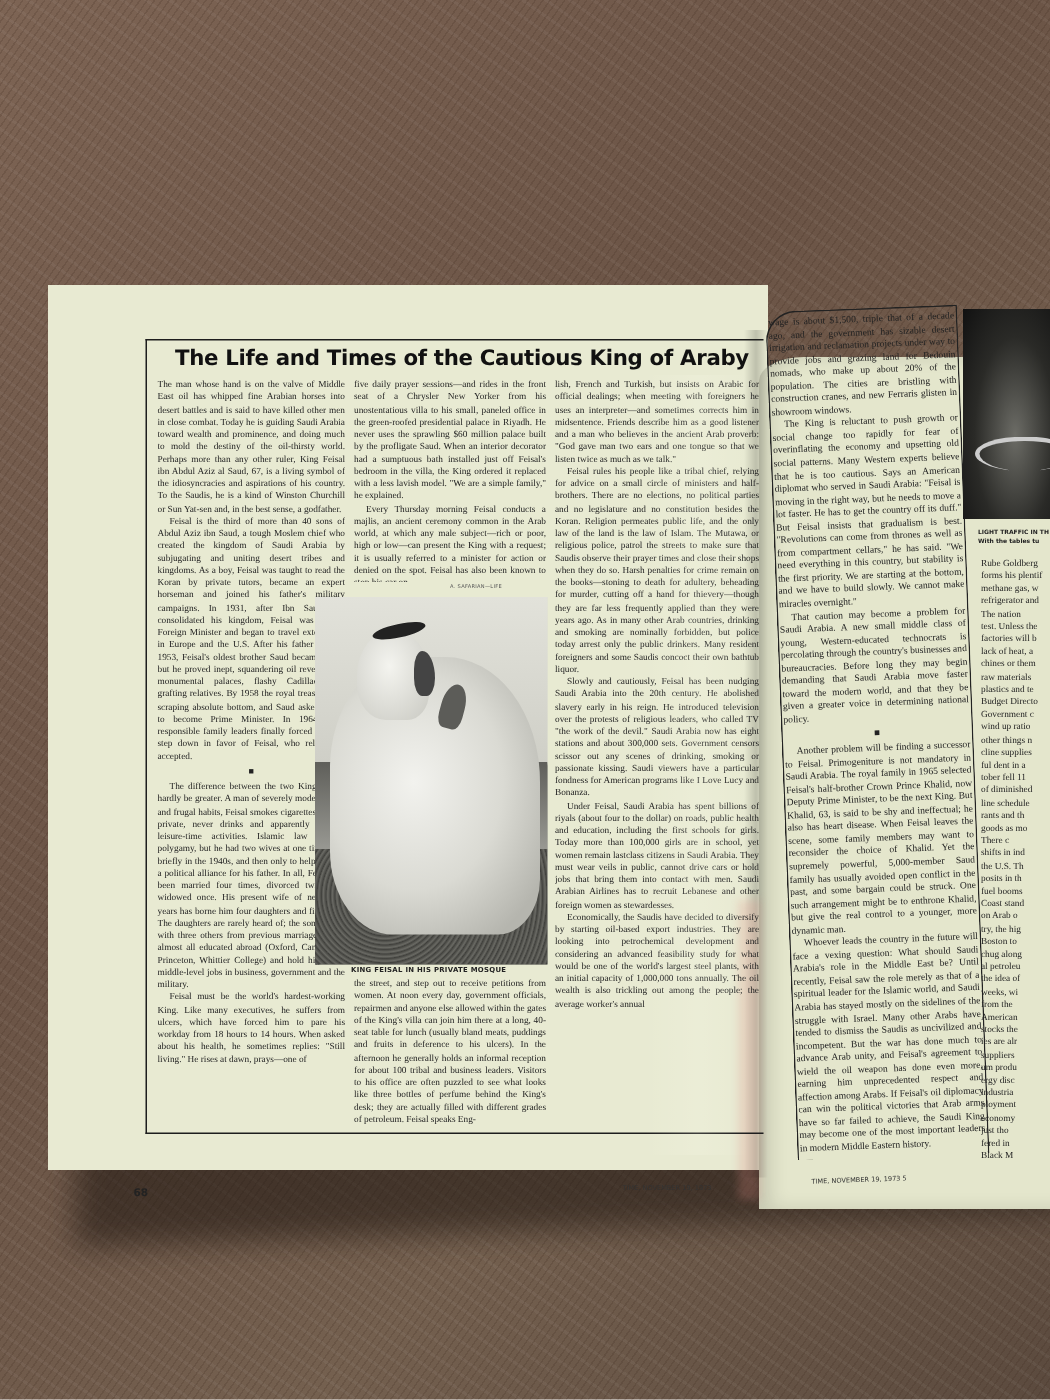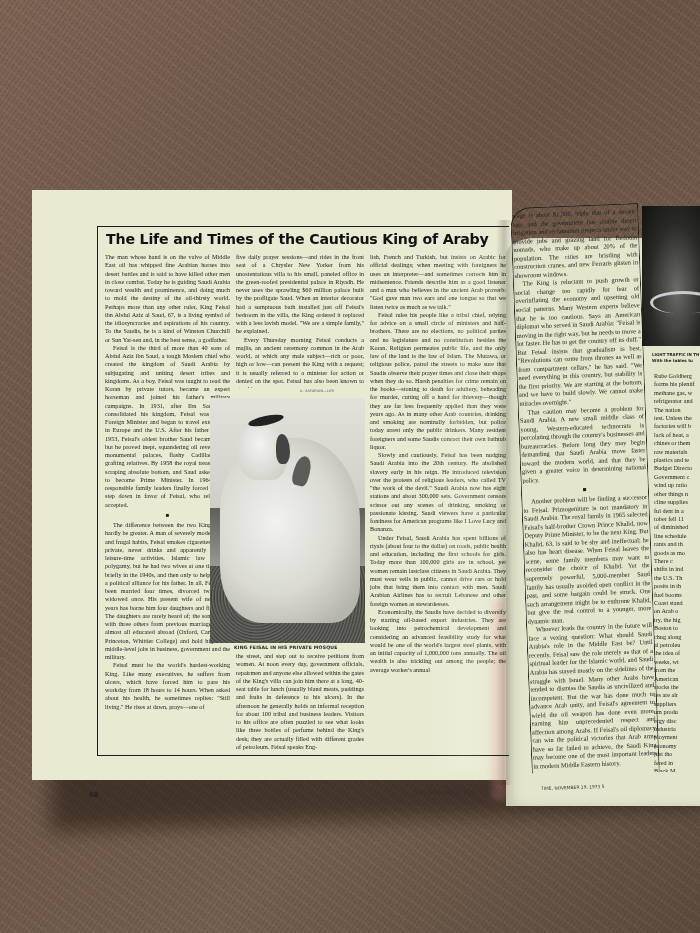--- a/index.html
+++ b/index.html
@@ -24,21 +24,21 @@
     position:absolute; left:97px; top:226px; width:412px; height:530px;
     border:1.5px solid #1d1d1d; border-right:none; box-sizing:border-box;
   }
   .left-page-bg {
     position:absolute; left:32px; top:190px; width:480px; height:590px;
     background:#e8ead2;
   }
   .title {
     position:absolute; left:106px; top:231px; width:404px;
     font-family:"DejaVu Sans", sans-serif; font-weight:bold; font-size:14.2px;
-    color:#111; letter-spacing:-0.2px; white-space:nowrap;
+    color:#111; letter-spacing:-0.2px; white-space:nowrap;text-align:center;
   }
   .col {
     position:absolute; font-size:6.2px; line-height:8.25px; color:#222;
     text-align:justify; hyphens:auto; overflow:hidden;
   }
   .col p { margin:0; text-indent:8px; }
   .col p.first { text-indent:0; }
   .col .bullet { text-align:center; margin:2px 0; font-size:6px; }
   .c1 { left:105px; top:253px; width:125px; height:500px; }
   .c2a { left:236px; top:253px; width:128px; height:135px; }

